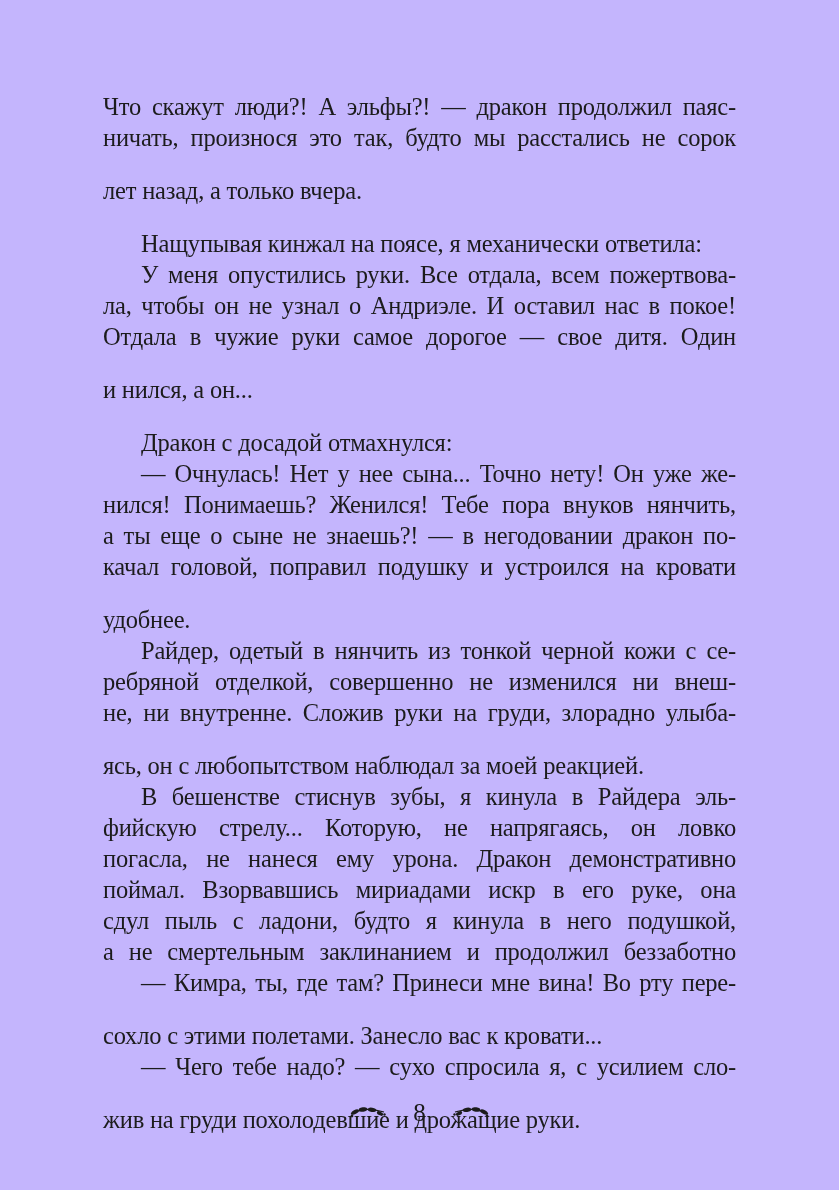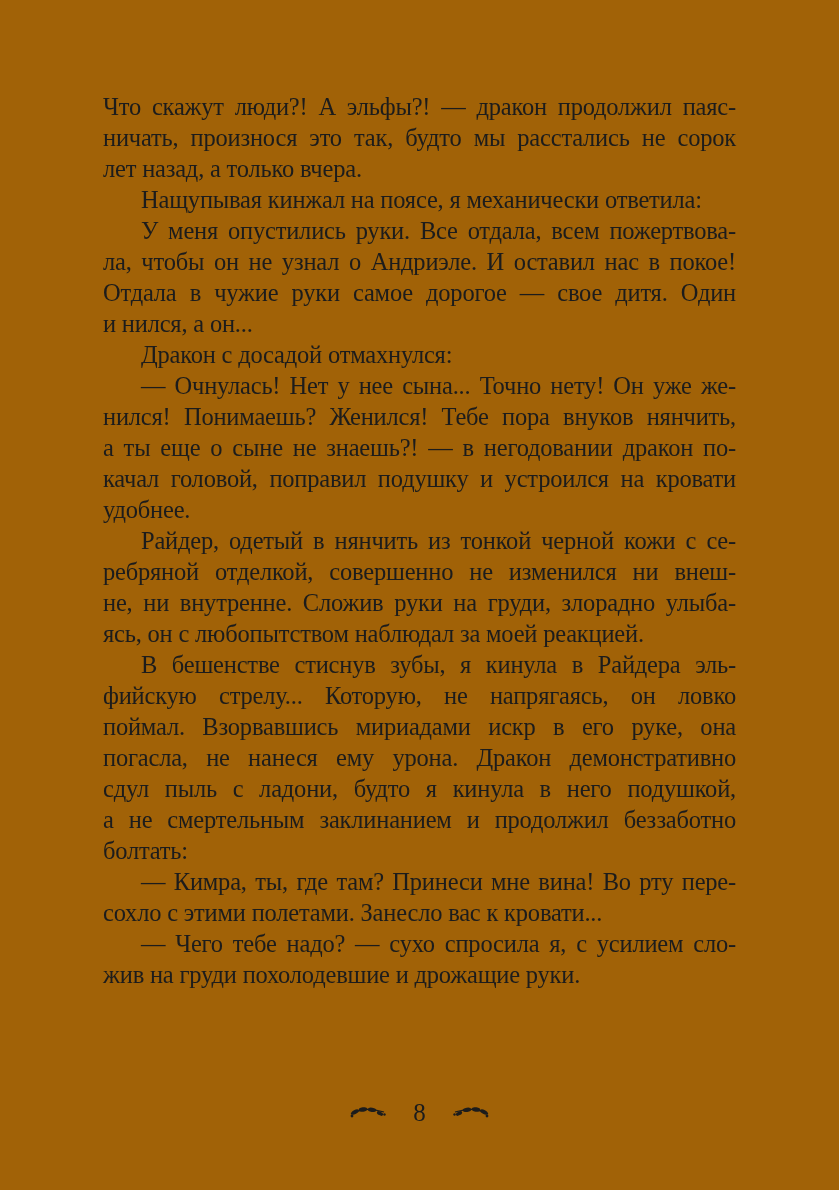--- a/index.html
+++ b/index.html
@@ -4,21 +4,21 @@
 <style>
   html, body {
     margin: 0;
     padding: 0;
     background: #ffffff;
   }
   .page {
     position: relative;
     width: 839px;
     height: 1190px;
-    background: #a16207;
+    background: #c4b5fd;
     overflow: hidden;
     font-family: "Liberation Serif", "DejaVu Serif", serif;
     color: #1c1c1c;
   }
   .text-block {
     position: absolute;
     left: 103px;
     top: 91px;
     width: 633px;
     font-size: 24.5px;
@@ -27,20 +27,21 @@
   }
   .para { margin: 0; padding: 0; }
   .line {
     text-align: justify;
     text-align-last: justify;
     -moz-text-align-last: justify;
     white-space: normal;
   }
   .line.last {
     text-align-last: left;
+    margin-top: 22px;
     -moz-text-align-last: left;
   }
   .para.indent .line.first { text-indent: 38px; }
   .footer {
     position: absolute;
     left: 0;
     top: 1098px;
     width: 100%;
     display: flex;
     justify-content: center;
@@ -88,25 +89,24 @@
       </div>
       <div class="para indent">
         <div class="line first">Райдер, одетый в нянчить из тонкой черной кожи с се-</div>
         <div class="line">ребряной отделкой, совершенно не изменился ни внеш-</div>
         <div class="line">не, ни внутренне. Сложив руки на груди, злорадно улыба-</div>
         <div class="line last">ясь, он с любопытством наблюдал за моей реакцией.</div>
       </div>
       <div class="para indent">
         <div class="line first">В бешенстве стиснув зубы, я кинула в Райдера эль-</div>
         <div class="line">фийскую стрелу... Которую, не напрягаясь, он ловко</div>
+        <div class="line">погасла, не нанеся ему урона. Дракон демонстративно</div>
         <div class="line">поймал. Взорвавшись мириадами искр в его руке, она</div>
-        <div class="line">погасла, не нанеся ему урона. Дракон демонстративно</div>
         <div class="line">сдул пыль с ладони, будто я кинула в него подушкой,</div>
         <div class="line">а не смертельным заклинанием и продолжил беззаботно</div>
-        <div class="line last">болтать:</div>
       </div>
       <div class="para indent">
         <div class="line first">— Кимра, ты, где там? Принеси мне вина! Во рту пере-</div>
         <div class="line last">сохло с этими полетами. Занесло вас к кровати...</div>
       </div>
       <div class="para indent">
         <div class="line first">— Чего тебе надо? — сухо спросила я, с усилием сло-</div>
         <div class="line last">жив на груди похолодевшие и дрожащие руки.</div>
       </div>
     </div>

